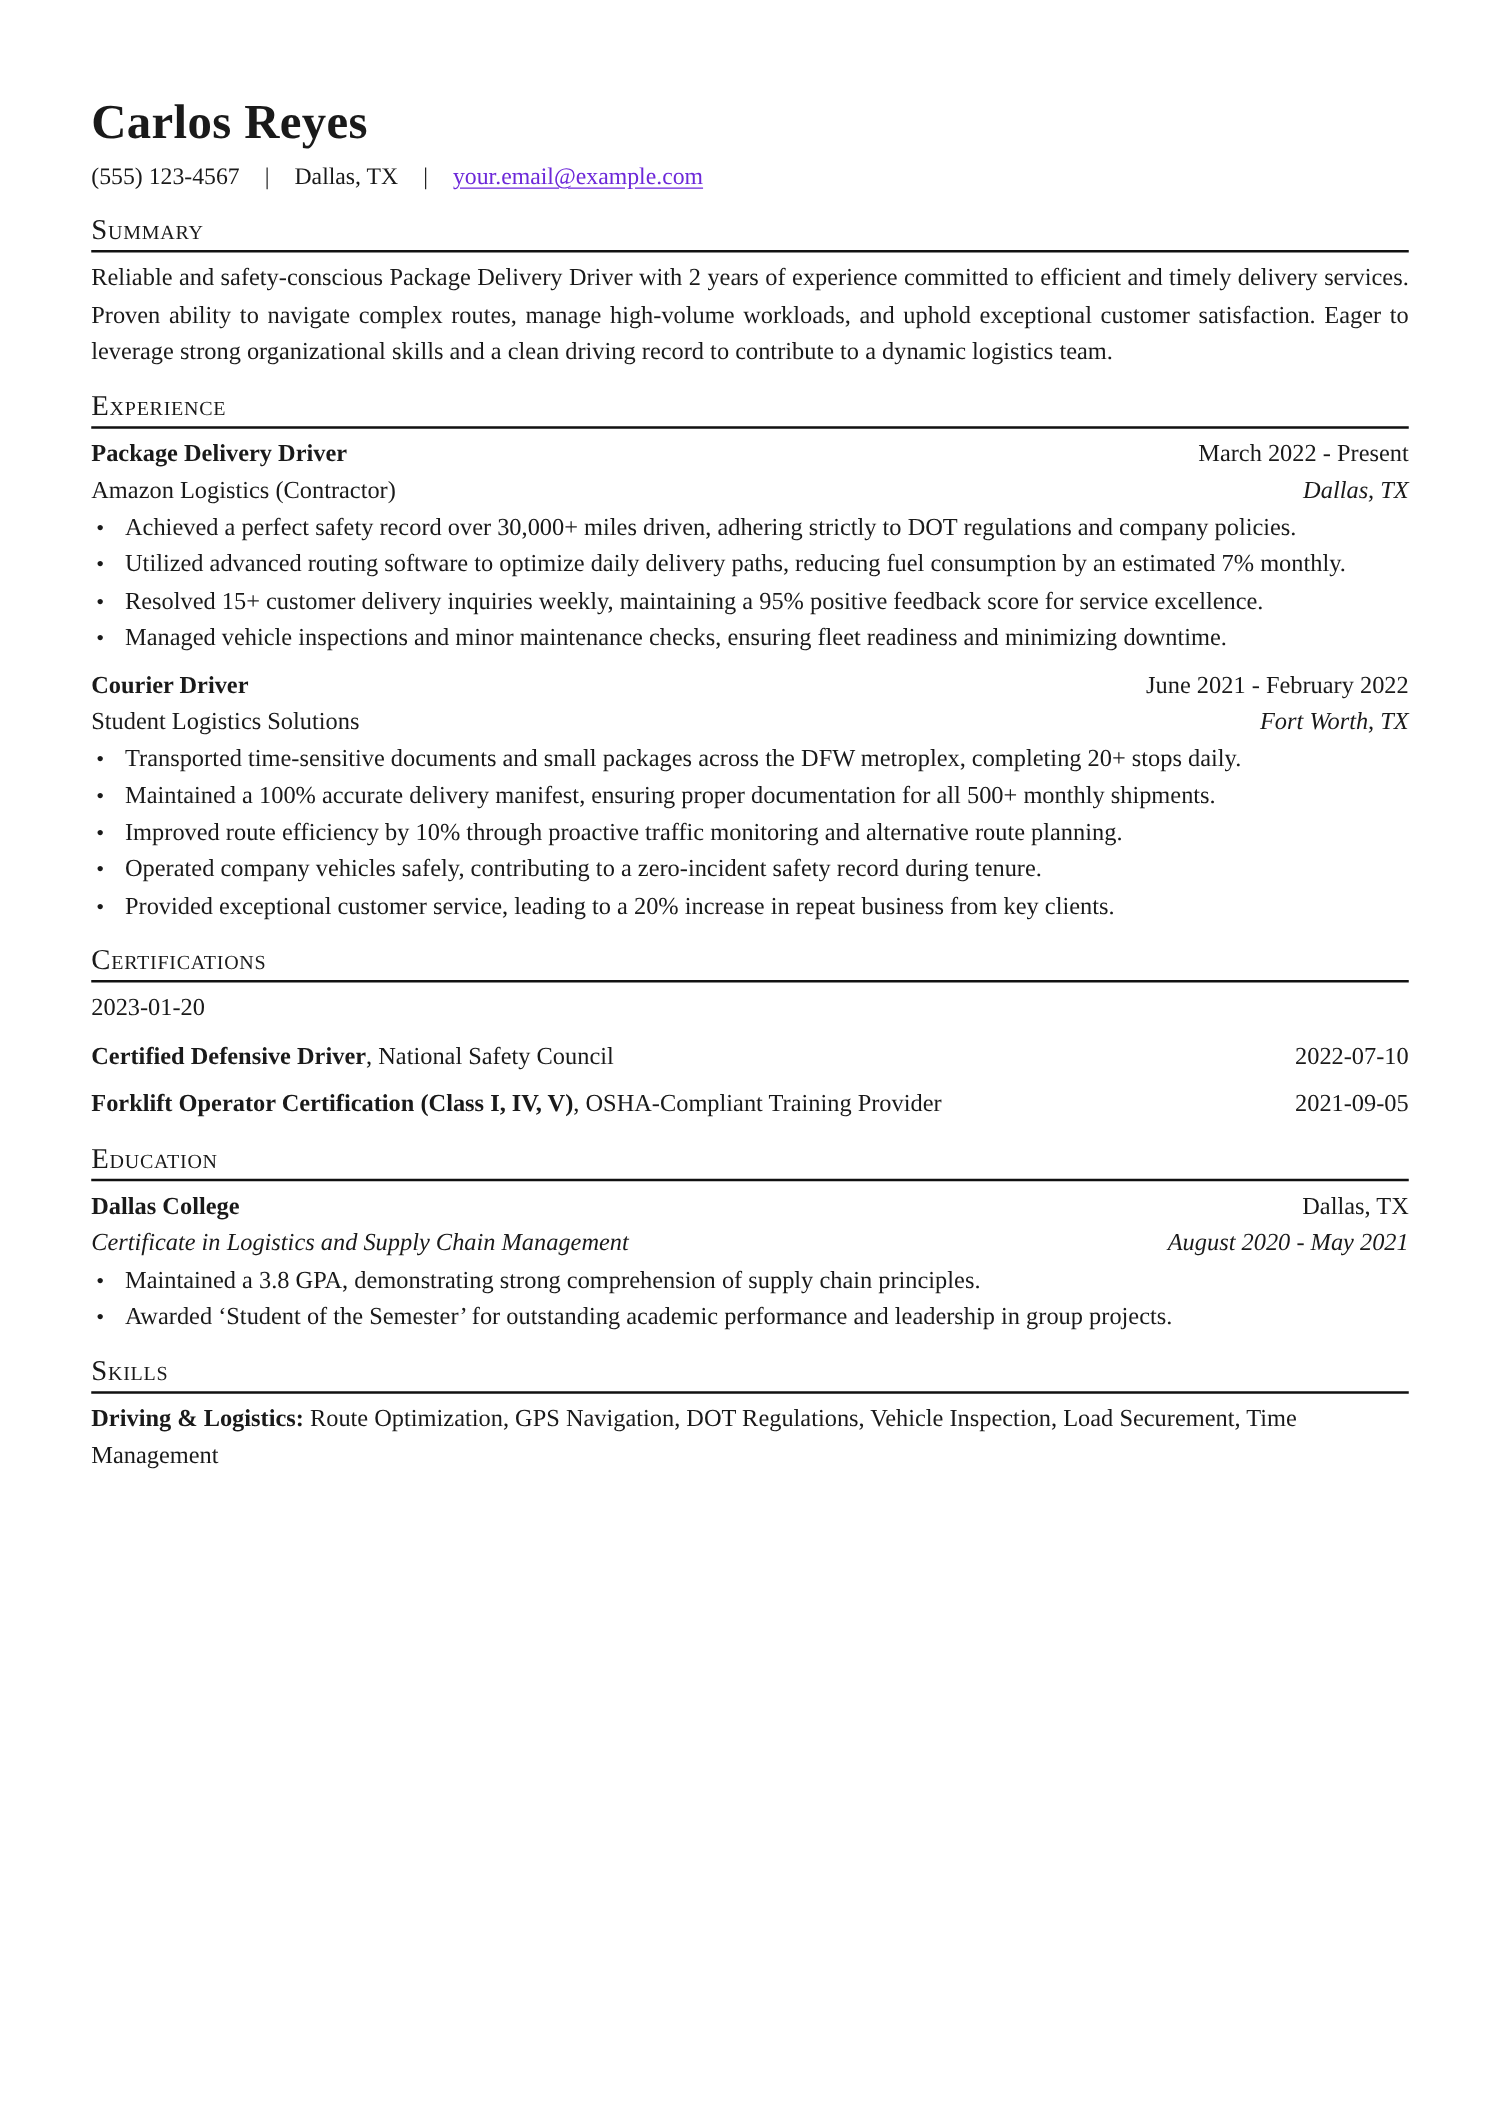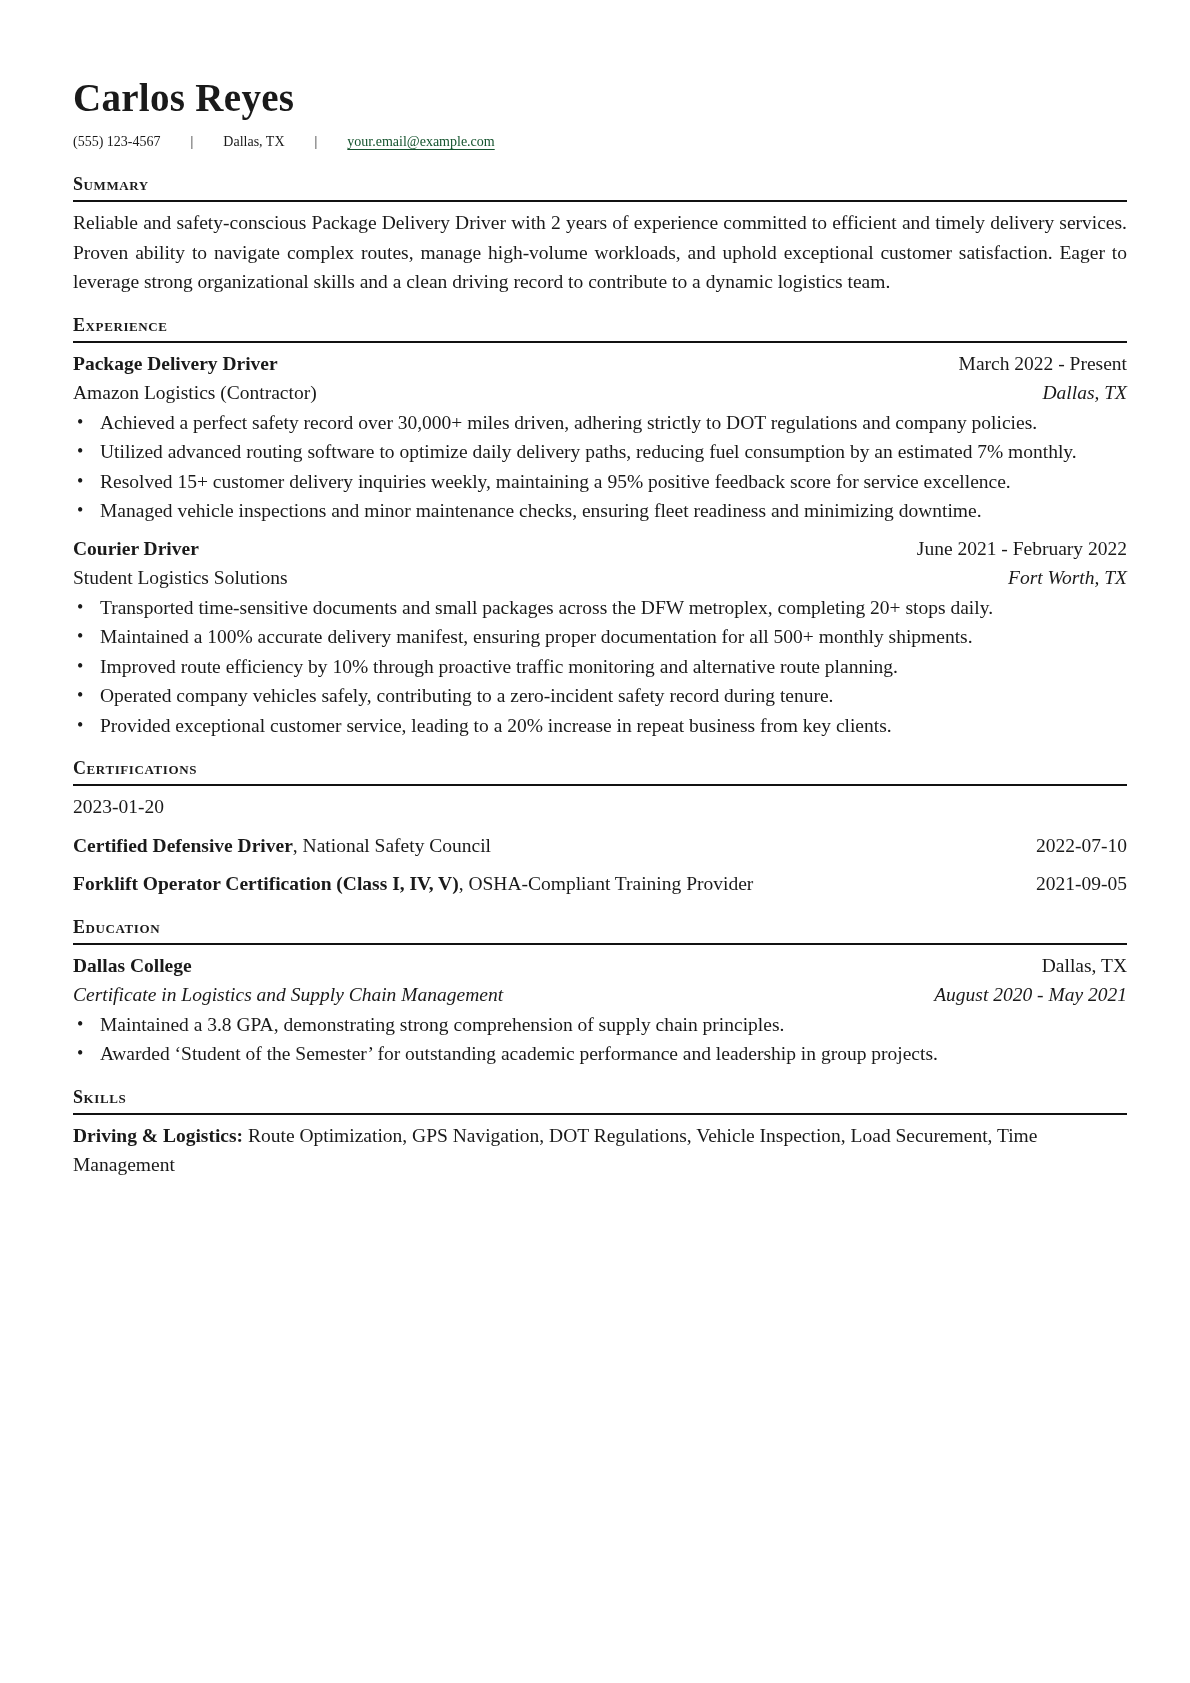--- a/index.html
+++ b/index.html
@@ -21,36 +21,36 @@
       font-family: "Liberation Serif", "DejaVu Serif", serif;
     }
     .name {
       font-size: 39px;
       line-height: 48px;
       font-weight: bold;
       margin: 16px 0 6px 0;
       letter-spacing: 0.3px;
     }
     .contact {
-      font-size: 14px;
+      font-size: 19px;
       line-height: 28px;
       display: flex;
       align-items: center;
-      gap: 16px;
+      gap: 6px;
     }
     .contact .sep { margin: 0 14px; }
     .contact a {
-      color: #14532d;
+      color: #6d28d9;
       text-decoration: underline;
       text-underline-offset: 3px;
     }
     .section-title {
       font-variant: small-caps;
-      font-weight: bold;
-      font-size: 18px;
+      font-weight: normal;
+      font-size: 23px;
       line-height: 28px;
       letter-spacing: 0.6px;
       border-bottom: 2px solid #111;
       padding-bottom: 2px;
       margin-top: 14px;
       margin-bottom: 6px;
     }
     .summary-text { text-align: justify; margin: 0; }
     .row {
       display: flex;

